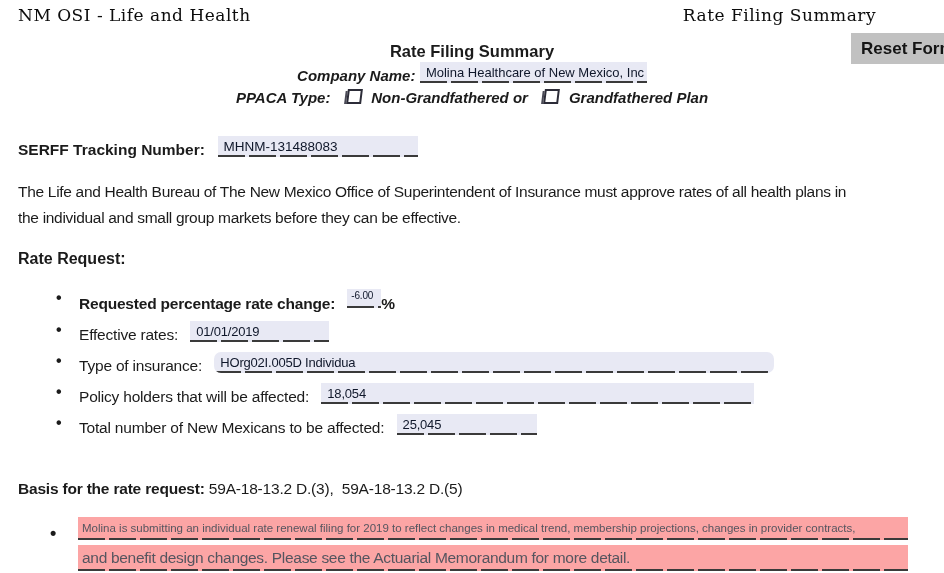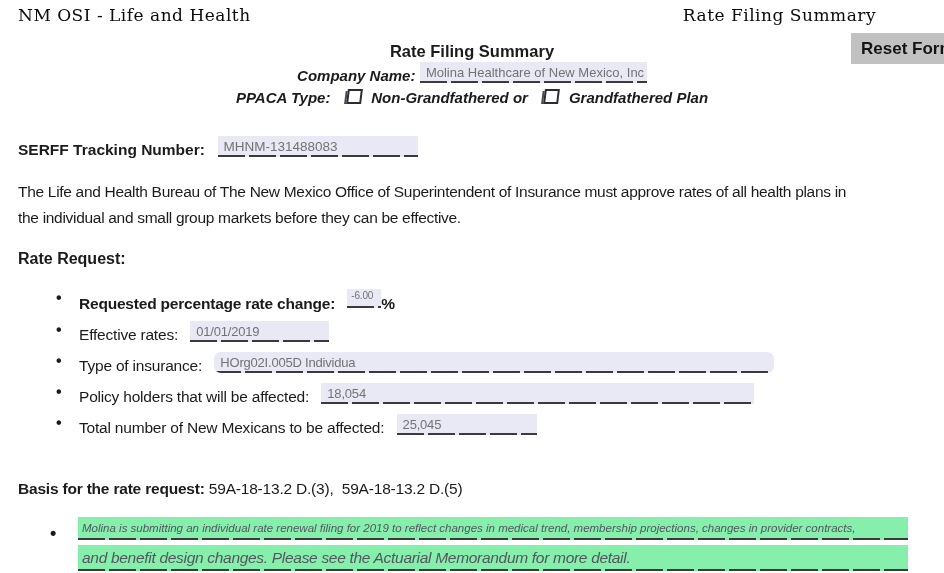--- a/index.html
+++ b/index.html
@@ -37,21 +37,21 @@
   }
 
   
   .center-block { text-align: center; margin-top: 11px; line-height: 22px; }
   .form-title { font-size: 16.5px; font-weight: bold; }
   .lbl-ital { font-size: 15px; font-weight: bold; font-style: italic; }
 
   
   .field {
     position: relative; display: inline-block;
-    background: #e8e9f4; color: #737373;
+    background: #e8e9f4; color: #0f172a;
     font-size: 13px; line-height: 17px;
     padding: 2px 6px 2px 6px;
     vertical-align: -2px; text-align: left;
     white-space: nowrap; overflow: hidden;
   }
   .field::after {
     content: ""; position: absolute; left: 0; right: 0; bottom: 0; height: 2px;
     background: repeating-linear-gradient(to right, #3a3a3a 0 27px, rgba(0,0,0,0) 27px 31px);
   }
   .f-company { width: 215px; }
@@ -99,22 +99,22 @@
   
   .basis-line { margin: 43px 0 0 18px; font-size: 15.5px; letter-spacing: -0.2px; }
   .basis-val { white-space: pre-wrap; }
 
   
   .explanation { position: relative; margin: 19px 0 0 50px; }
   .exp-bullet { position: absolute; left: 0; top: 6px; font-size: 18px; font-weight: bold; }
   .exp-lines { margin-left: 28px; width: 830px; }
   .exp-line {
     position: relative; display: block;
-    background: #86efac; color: #55555f;
-    white-space: nowrap; overflow: hidden; font-style: italic;
+    background: #fca5a5; color: #55555f;
+    white-space: nowrap; overflow: hidden;
   }
   .exp-line::after {
     content: ""; position: absolute; left: 0; right: 0; bottom: 0; height: 2px;
     background: repeating-linear-gradient(to right, #3a3a3a 0 27px, rgba(0,0,0,0) 27px 31px);
   }
   .exp-line1 { font-size: 11.5px; line-height: 15px; padding: 4px 4px 4px 4px; }
   .exp-line2 { font-size: 15.5px; line-height: 19px; padding: 3px 4px 4px 4px; margin-top: 5px; letter-spacing: -0.3px; }
 </style>
 </head>
 <body>

